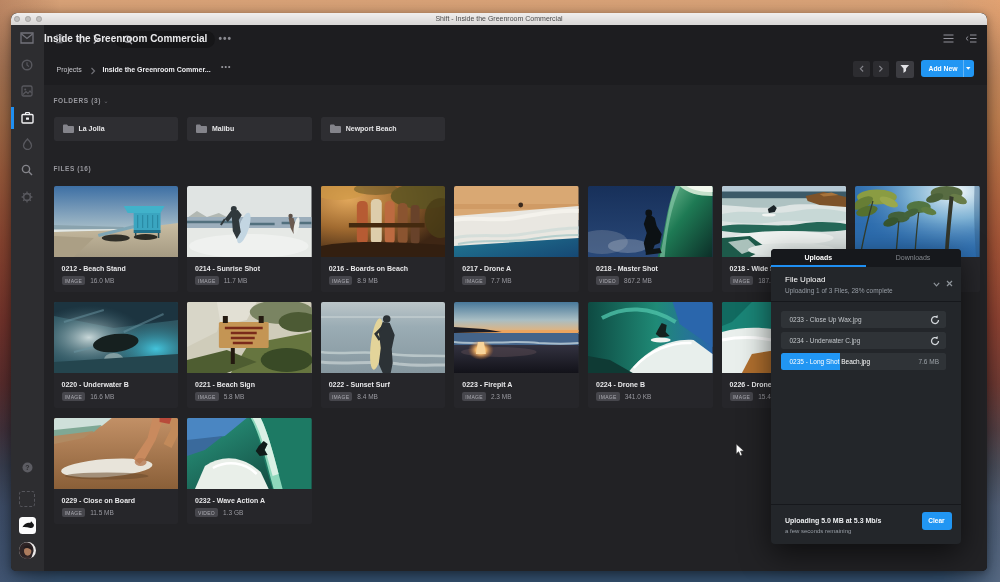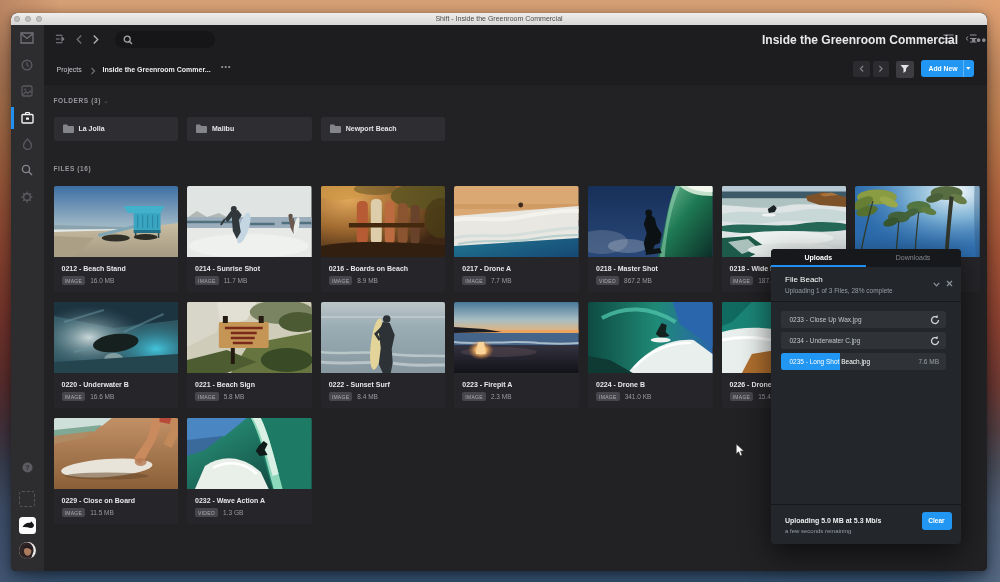--- a/index.html
+++ b/index.html
@@ -18,21 +18,21 @@
   .titletext { position:absolute; top:0; left:0; width:100%; height:12px; line-height:12px;
     text-align:center; font-size:7px; color:#4c4c4c; }
   
   .sidebar { position:absolute; left:0; top:12px; width:33px; height:546px; background:#2d2d30; }
   .activebar { position:absolute; left:0; top:94px; width:2.5px; height:22px; background:#1f8ff2; }
   
   .main { position:absolute; left:33px; top:12px; width:943px; height:546px; background:#1d1d20; }
   .content { position:absolute; left:0px; top:59.5px; width:943px; height:486.5px; background:#222225; }
   .toolbar { position:absolute; left:0; top:0; width:943px; height:28.5px; }
   .searchpill { position:absolute; left:71px; top:6px; width:100px; height:17px; border-radius:8.5px; background:#161618; }
-  .apptitle { position:absolute; top:8px; left:0; width:943px; text-align:right; font-size:12px; font-weight:bold; color:#e9e9eb; }
+  .apptitle { position:absolute; top:8px; left:0; width:943px; text-align:left; font-size:10px; font-weight:bold; color:#e9e9eb; }
   .crumbs { position:absolute; left:0; top:28.5px; width:943px; height:43px; }
   .label { position:absolute; font-size:6.5px; letter-spacing:.6px; color:#98989e; font-weight:bold; }
   .fcard { position:absolute; top:32px; width:124.5px; height:24px; background:#2e2e32; border-radius:2.5px;
     color:#e6e6e8; font-size:7px; font-weight:bold; line-height:24px; }
   .fcard .fico { position:absolute; left:9px; top:7px; }
   .fcard .fname { position:absolute; left:25px; }
   .card { position:absolute; width:124.5px; height:106px; background:#26262a; border-radius:2px; overflow:hidden; }
   .thumb { position:absolute; left:0; top:0; width:124.5px; height:71px; }
   .thumb svg { display:block; width:124.5px; height:71px; }
   .ctitle { position:absolute; left:8px; top:79px; font-size:7px; font-weight:bold; color:#e8e8ea; white-space:nowrap; }
@@ -588,21 +588,21 @@
         </g>
       </svg>
     </div>
   </div>
   <div class="panel">
     <div class="ptabs">
       <div class="ptab" style="left:0; color:#fff; font-weight:bold;">Uploads</div>
       <div class="ptab" style="left:94.7px; color:#84888e;">Downloads</div>
       <div class="pindicator"></div>
     </div>
-    <div style="position:absolute; left:14px; top:26px; font-size:8px; color:#fff;">File Beach</div>
+    <div style="position:absolute; left:14px; top:26px; font-size:8px; color:#fff;">File Upload</div>
     <svg style="position:absolute;right:21px;top:33px" width="7" height="5" viewBox="0 0 7 5">
         <path d="M.8.8L3.5 3.8L6.2.8" stroke="#8e949a" stroke-width="1.2" fill="none"></path>
       </svg>
     <svg style="position:absolute;right:8px;top:31px" width="7" height="7" viewBox="0 0 7 7">
         <path d="M1 1L6 6M6 1L1 6" stroke="#8e949a" stroke-width="1.2"></path>
       </svg>
     <div style="position:absolute; left:14px; top:38px; font-size:6.5px; color:#989ea6;">Uploading 1 of 3 Files, 28% complete</div>
     <div style="position:absolute; left:0; top:52px; width:100%; height:1px; background:#16181c;"></div>
     <div class="prow" style="top:62px;">
         <span class="pn">0233 - Close Up Wax.jpg</span>

